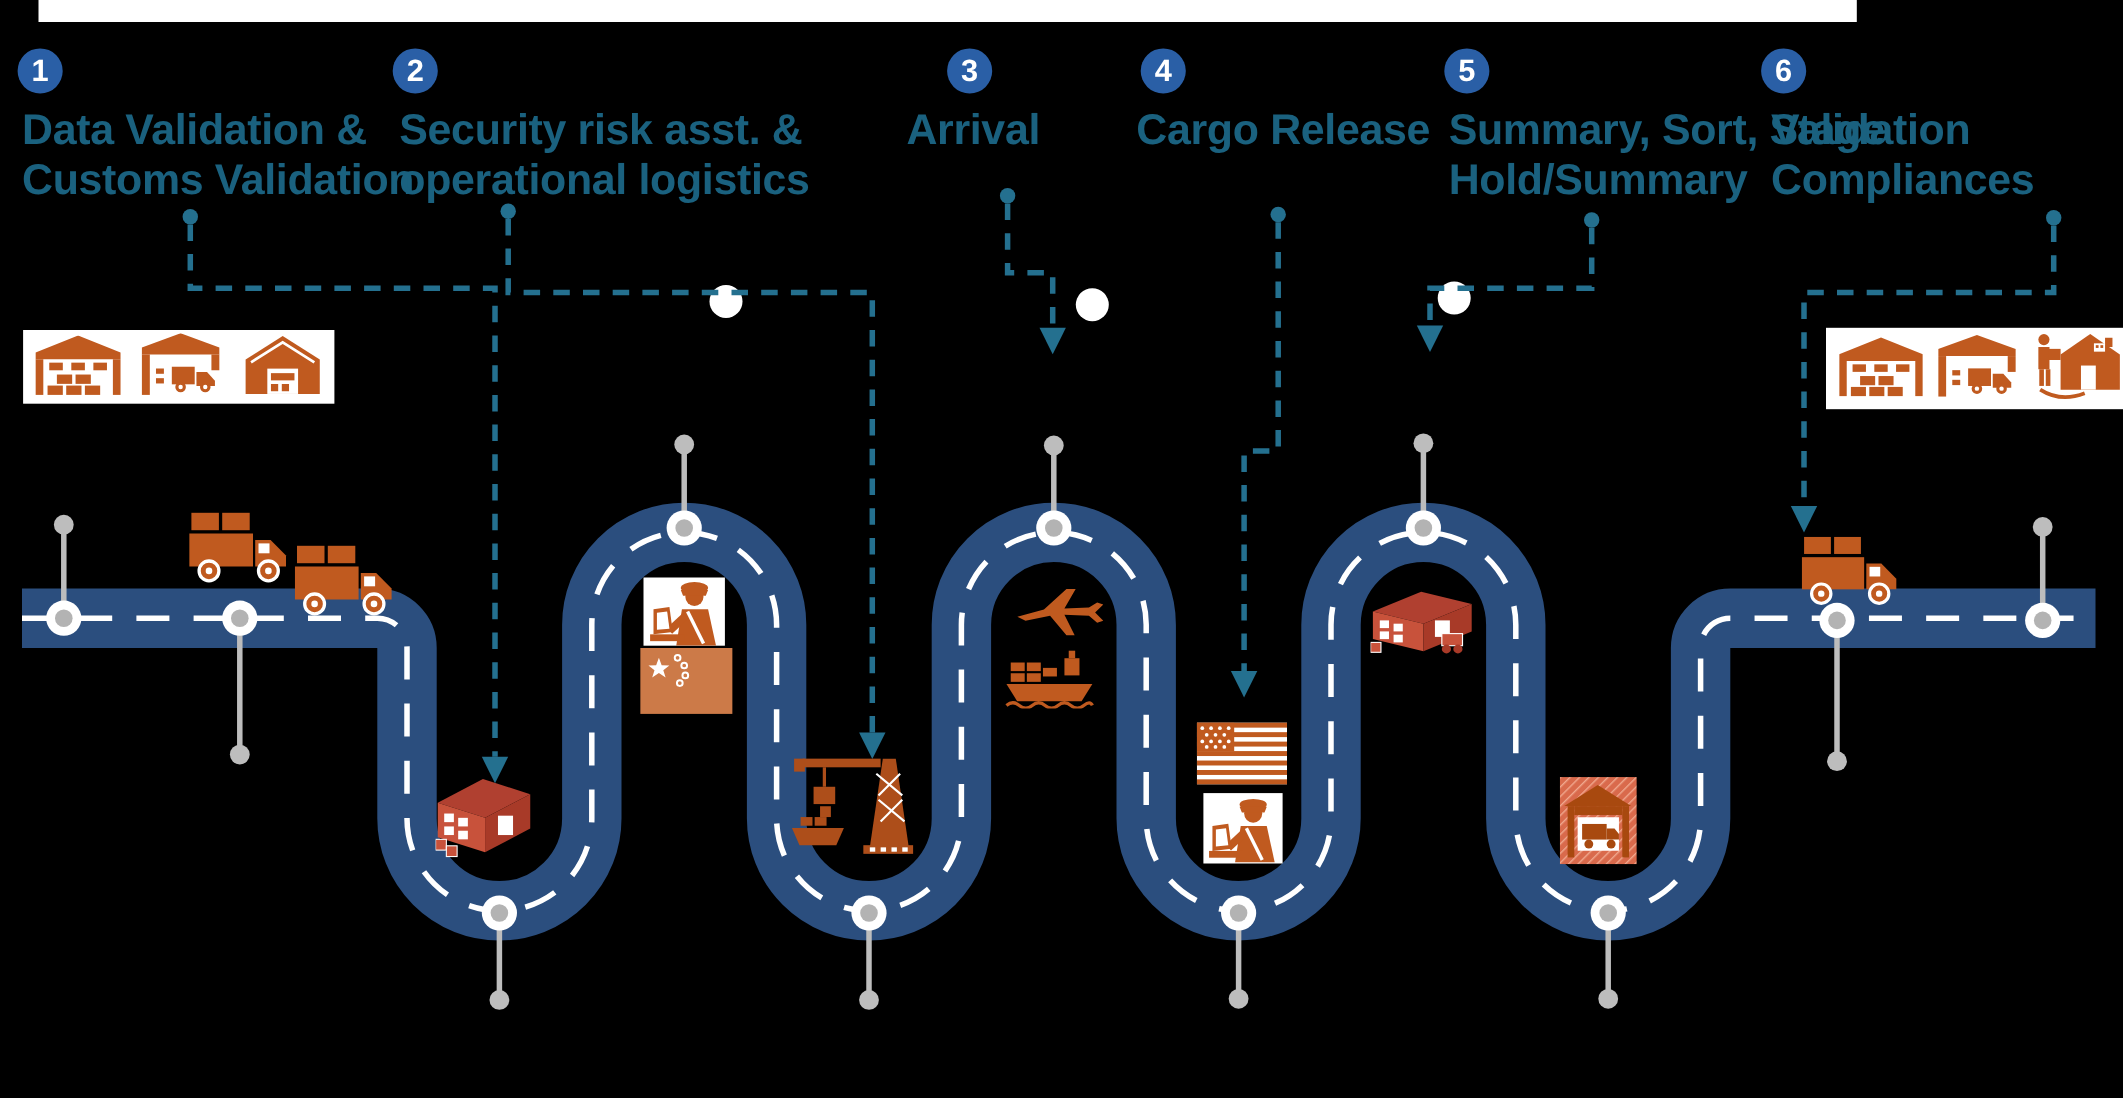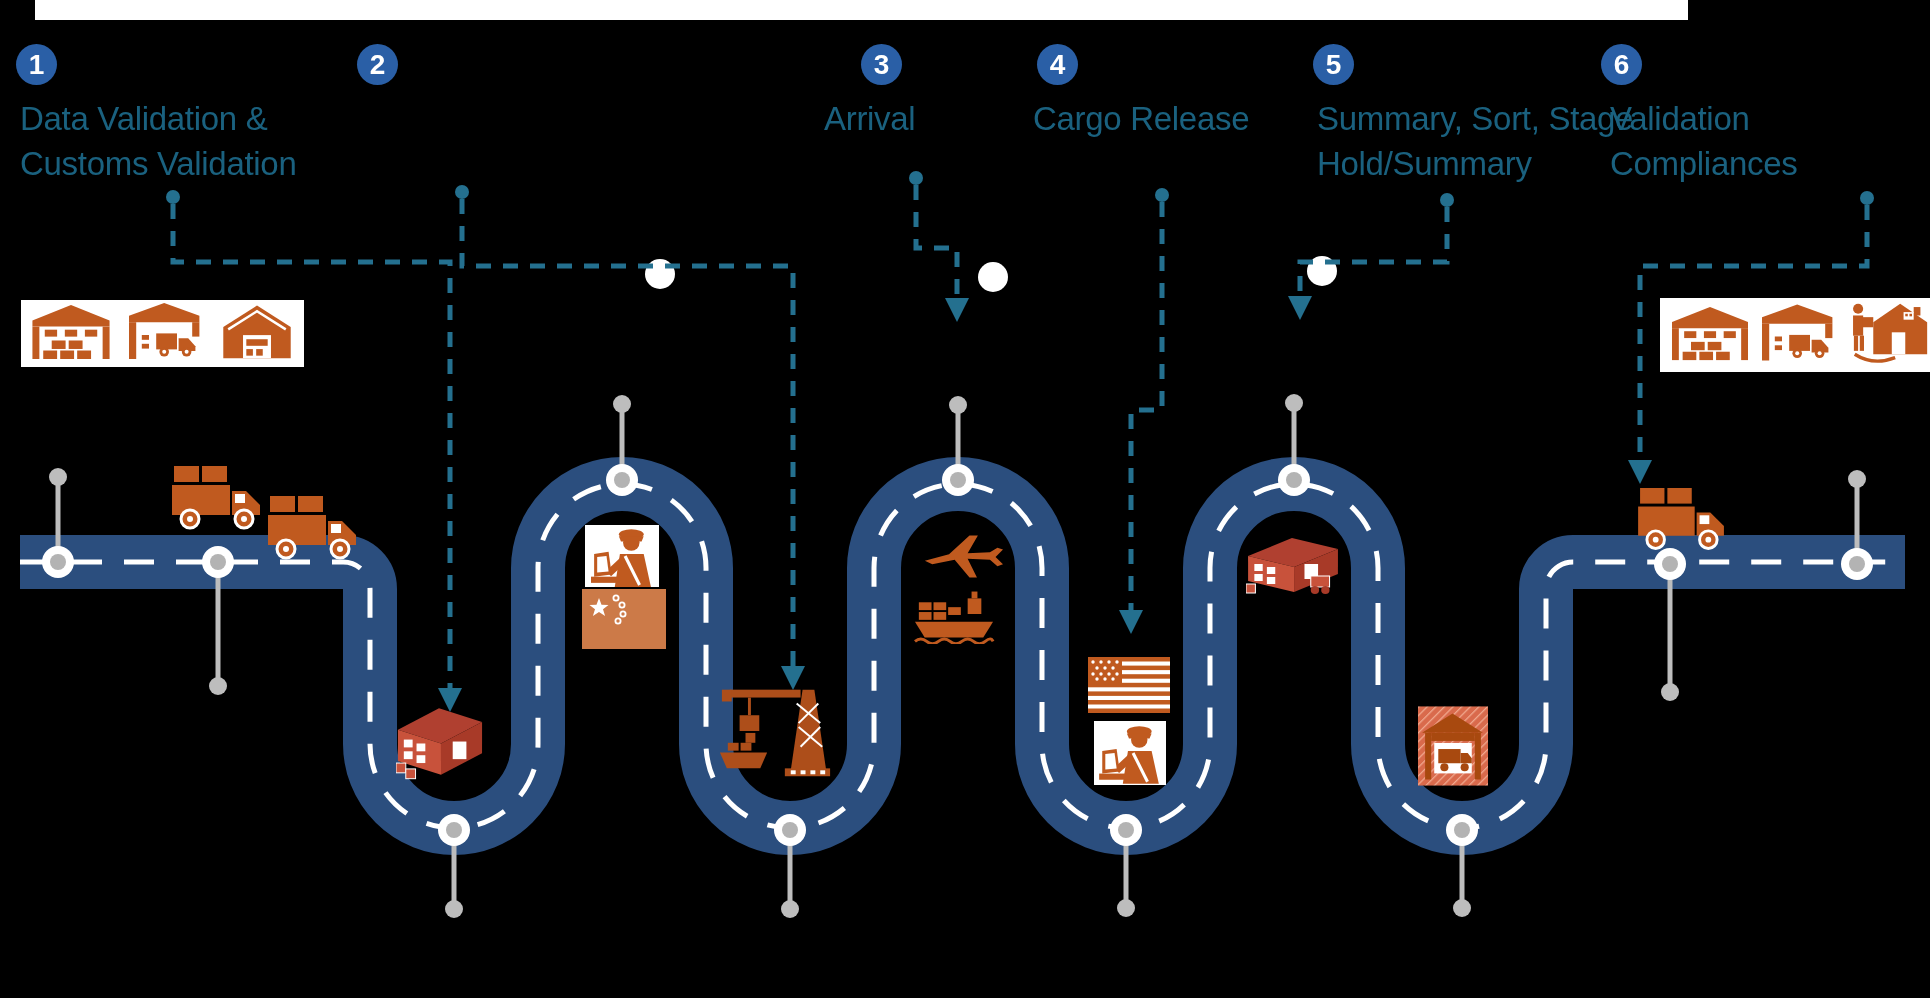--- a/index.html
+++ b/index.html
@@ -2,21 +2,21 @@
 <html><head>
 <meta charset="utf-8">
 <style>
   html,body{margin:0;padding:0;background:#000;}
   .stage{position:relative;width:1930px;height:998px;background:#000;overflow:hidden;
          font-family:"Liberation Sans",sans-serif;}
   .topbar{position:absolute;left:35px;top:0;width:1653px;height:20px;background:#fff;}
   .layer{position:absolute;left:0;top:0;width:1930px;height:998px;}
   .badge{position:absolute;width:41px;height:41px;border-radius:50%;background:#2A5FA6;
          color:#fff;font-size:28px;font-weight:700;display:flex;align-items:center;justify-content:center;}
-  .label{position:absolute;color:#1A617F;font-size:33px;font-weight:400;letter-spacing:-0.3px;
+  .label{position:absolute;color:#1A617F;font-size:39px;font-weight:700;letter-spacing:-0.3px;
          line-height:45px;white-space:pre;}
   .label span{display:block;}
   .strip{position:absolute;background:#fff;}
   .icon{position:absolute;}
   .iconbox{position:absolute;background:#fff;}
   .o{fill:#C05A1F;}
   .od{fill:#AD4E1A;}
   .r1{fill:#C8523B;}
   .r2{fill:#A83A28;}
   .r3{fill:#B04030;}
@@ -141,20 +141,21 @@
   </svg>
 
   <div class="badge" style="left:16px;top:44px">
       <span>1</span>
     </div>
   <div class="label" style="left:20px;top:96px"><span>Data Validation &amp;</span><span>Customs Validation</span></div>
 
   <div class="badge" style="left:357px;top:44px">
       <span>2</span>
     </div>
+  <div class="label" style="left:363px;top:96px"><span>Security risk asst. &amp;</span><span>operational logistics</span></div>
 
   <div class="badge" style="left:861px;top:44px">
       <span>3</span>
     </div>
   <div class="label" style="left:824px;top:96px"><span>Arrival</span></div>
 
   <div class="badge" style="left:1037px;top:44px">
       <span>4</span>
     </div>
   <div class="label" style="left:1033px;top:96px"><span>Cargo Release</span></div>

